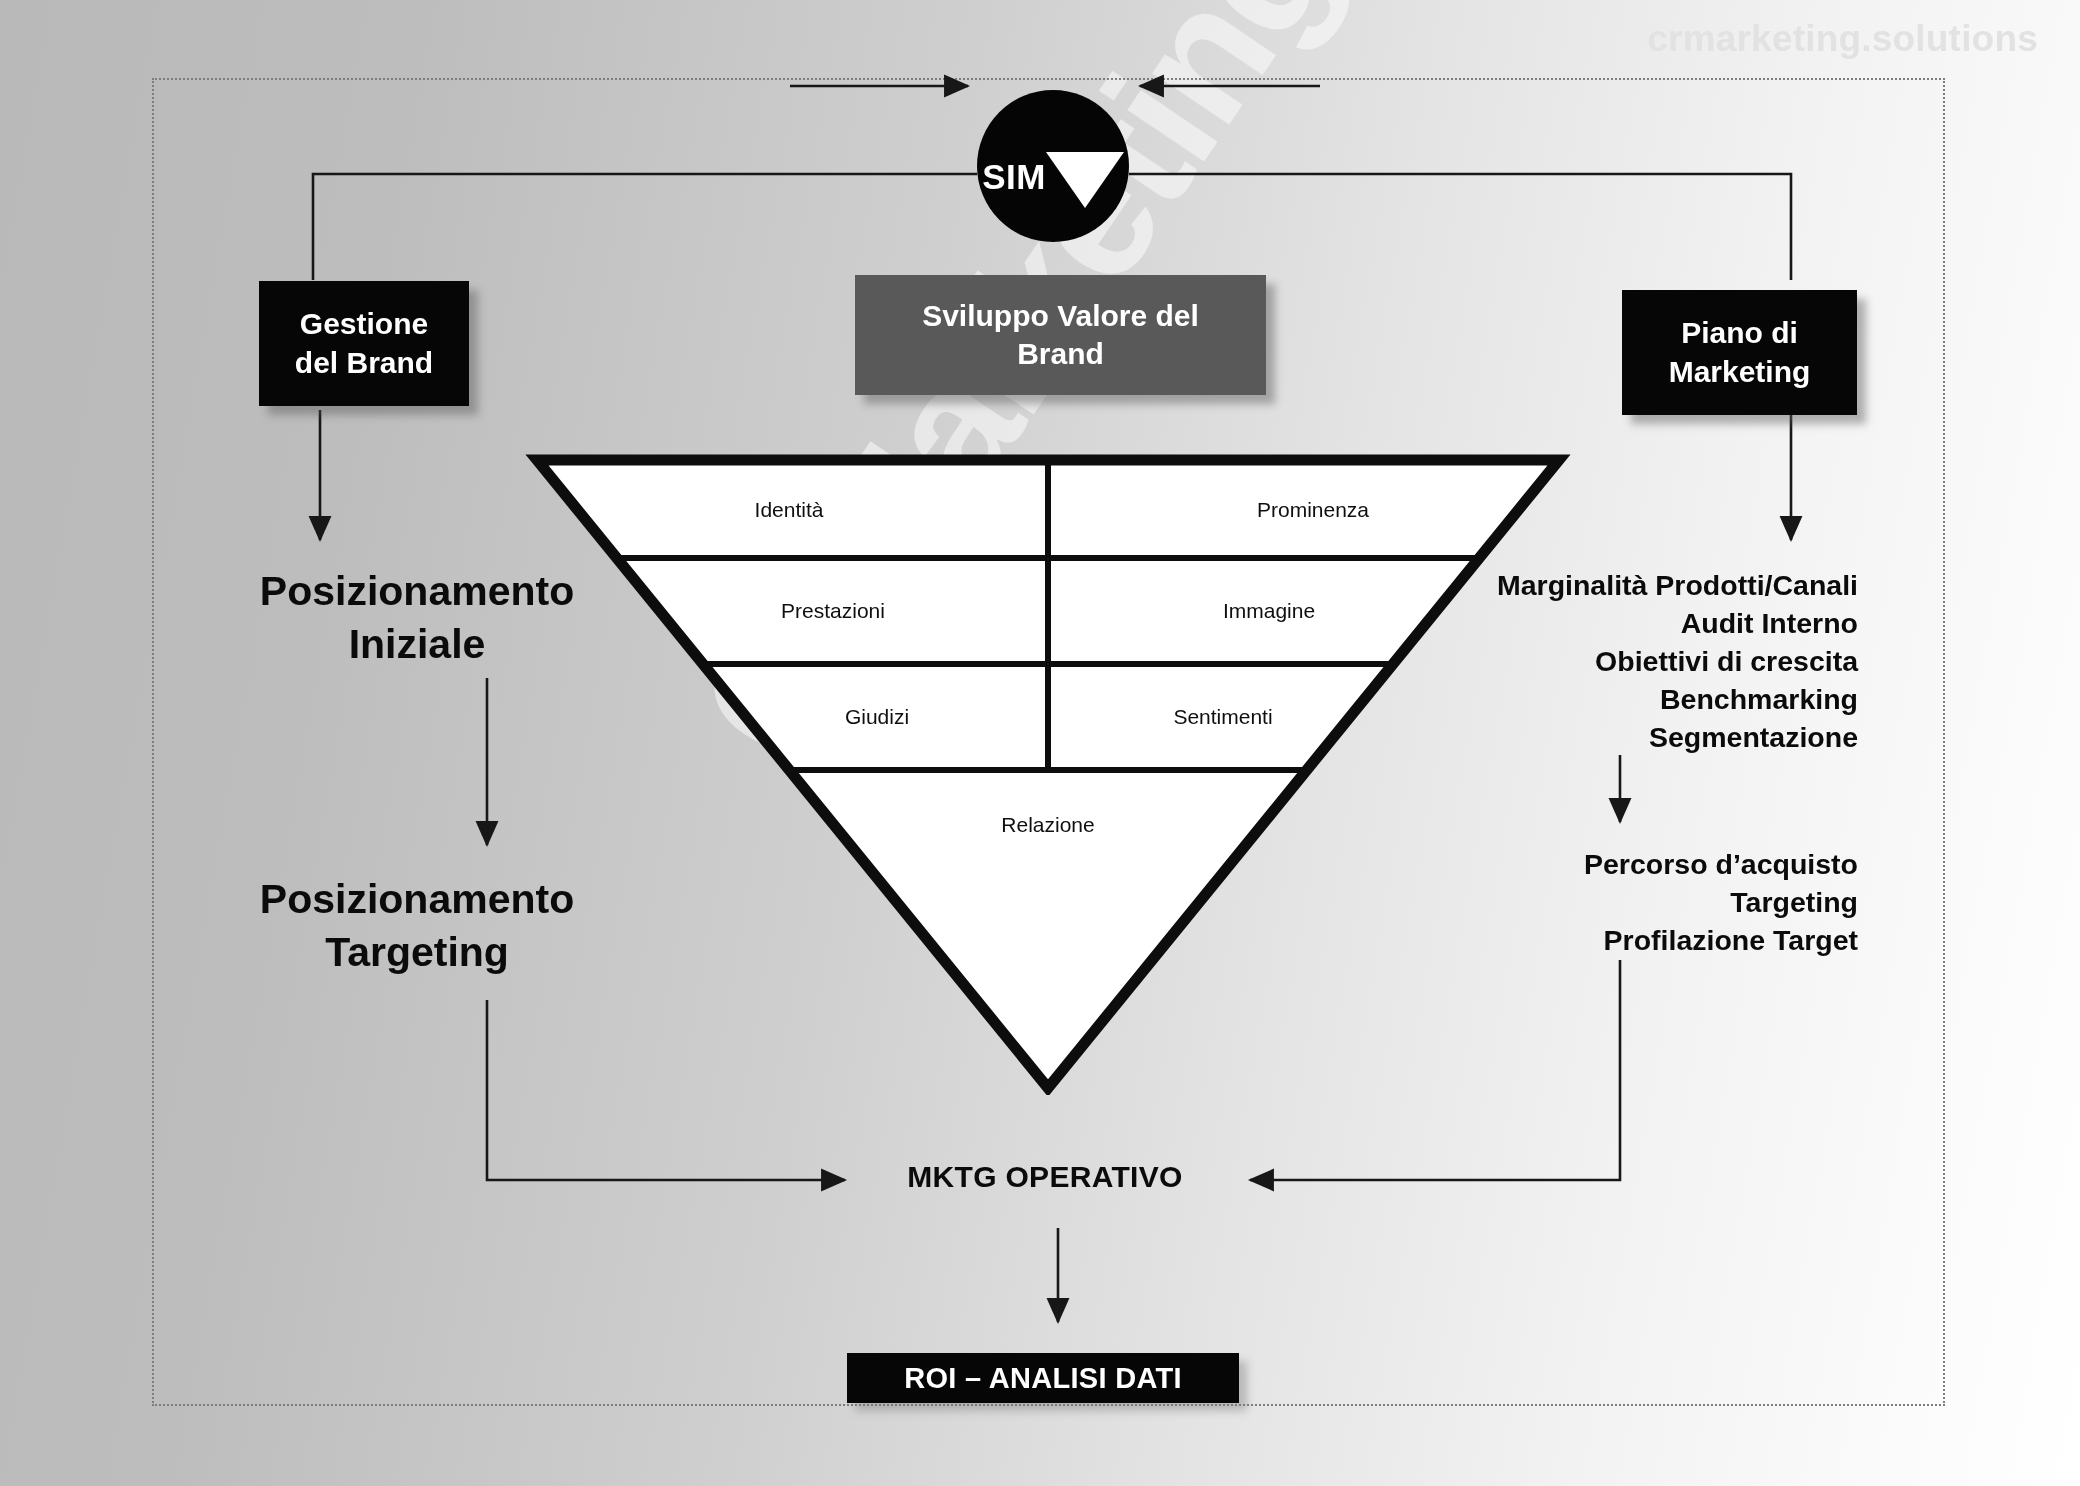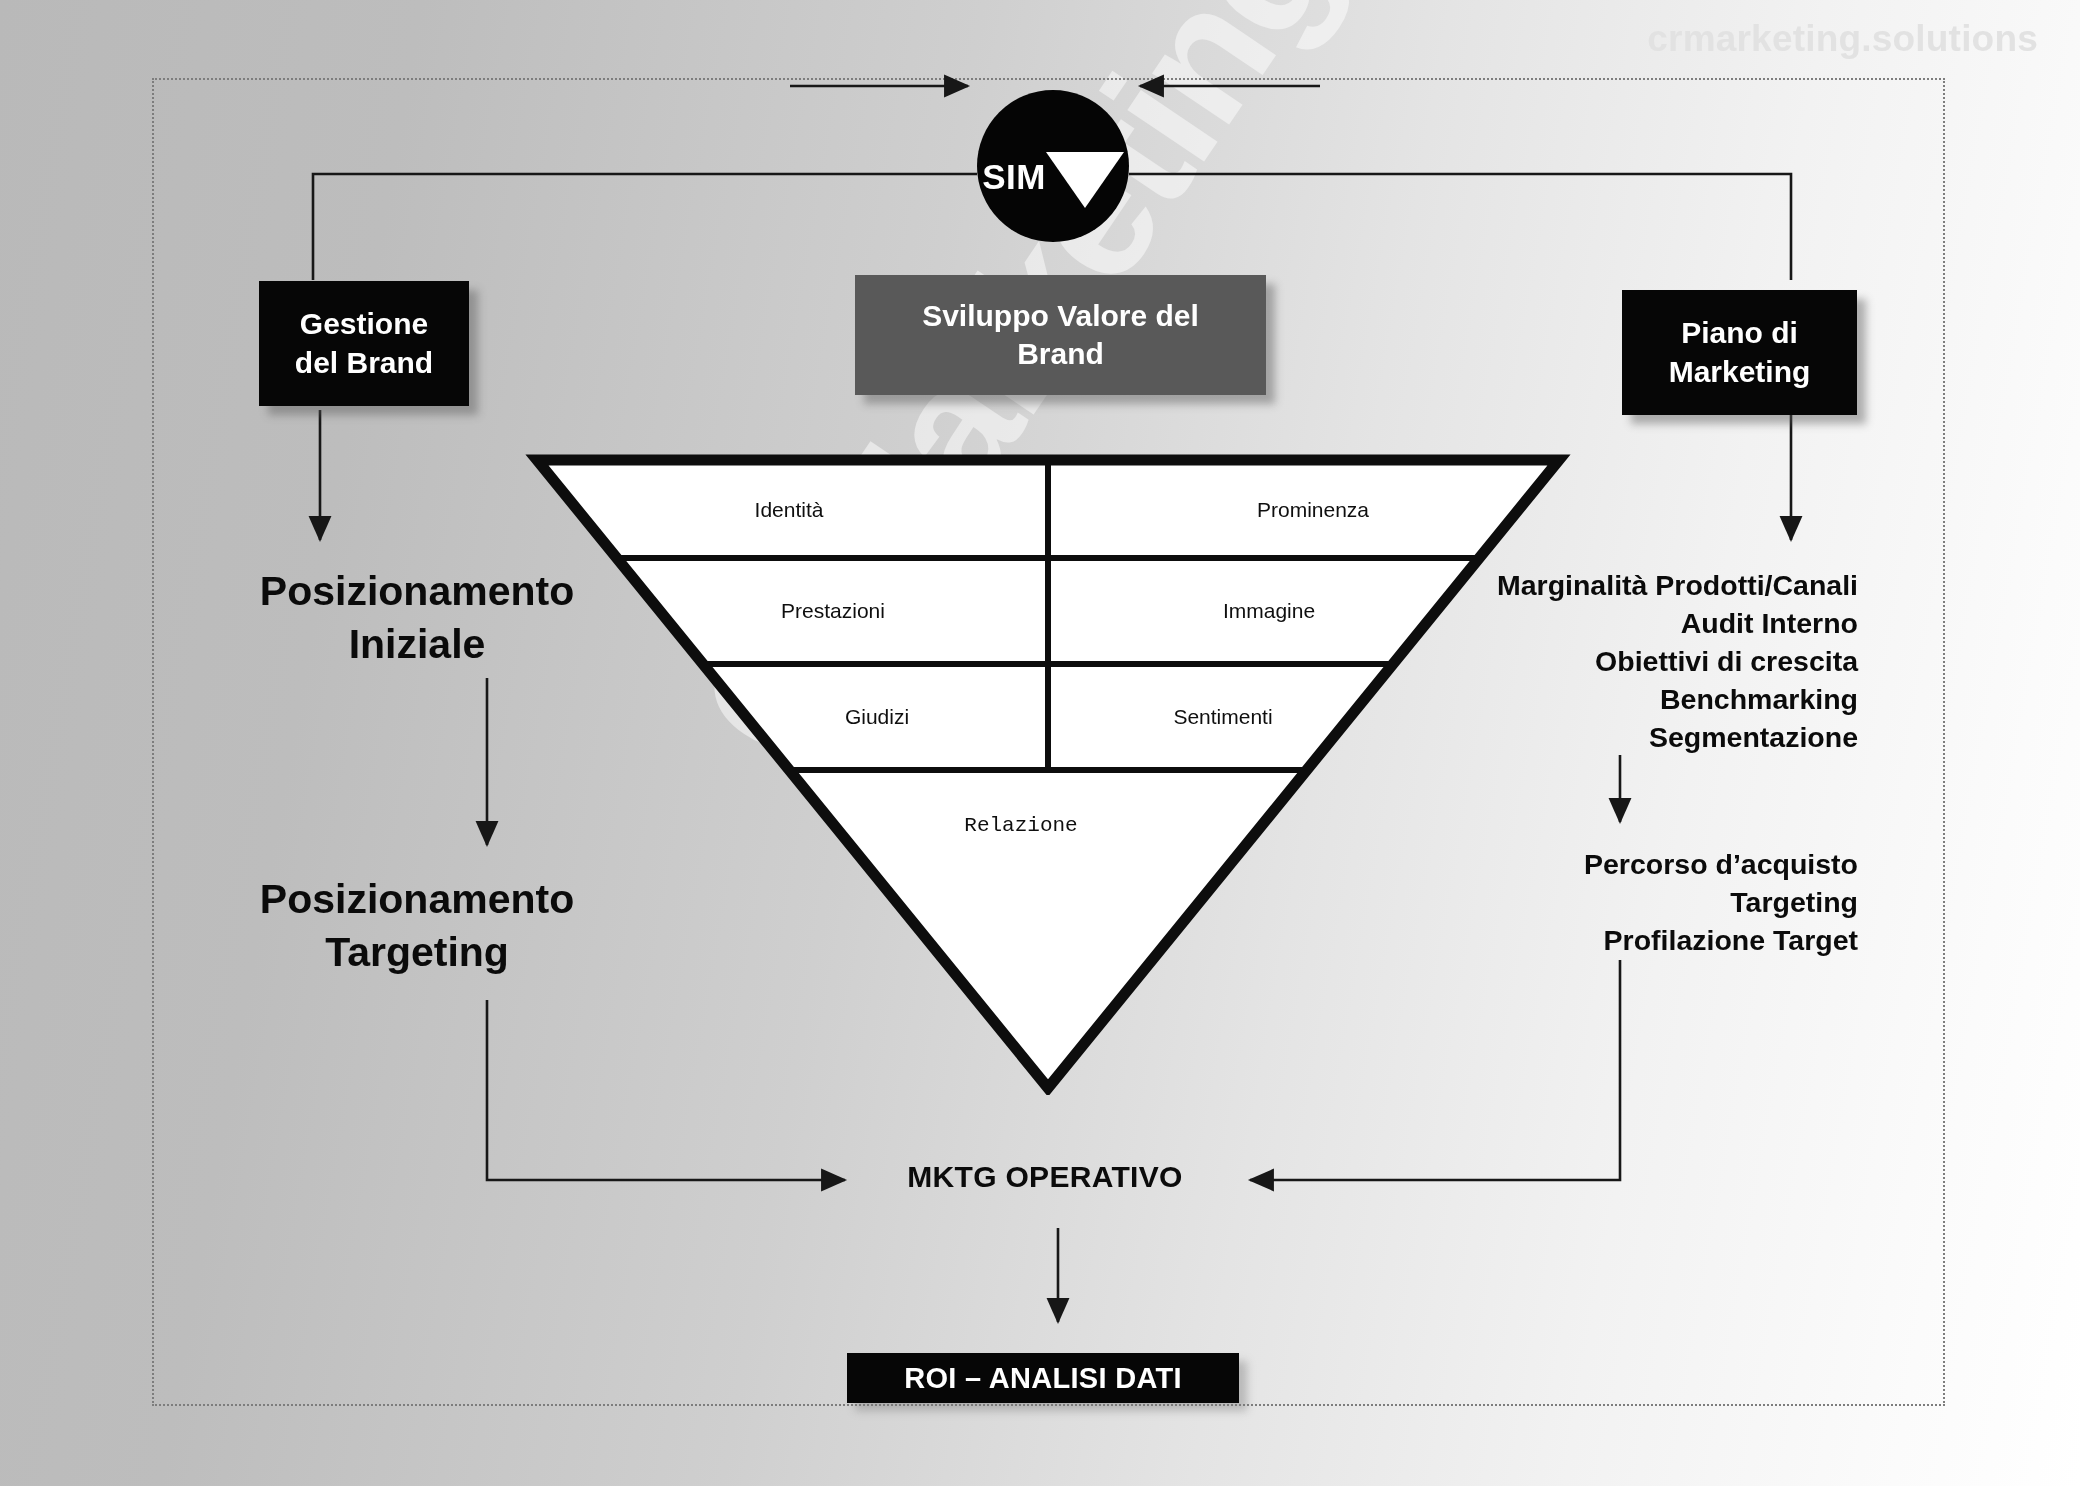--- a/index.html
+++ b/index.html
@@ -311,21 +311,21 @@
 
       <line x1="525" y1="12" x2="525" y2="322" stroke="#0d0d0d" stroke-width="6"></line>
     </svg>
 
     <div class="cell-label" style="left:266px; top:62px;">Identità</div>
     <div class="cell-label" style="left:790px; top:62px;">Prominenza</div>
     <div class="cell-label" style="left:310px; top:163px;">Prestazioni</div>
     <div class="cell-label" style="left:746px; top:163px;">Immagine</div>
     <div class="cell-label" style="left:354px; top:269px;">Giudizi</div>
     <div class="cell-label" style="left:700px; top:269px;">Sentimenti</div>
-    <div class="cell-label" style="left:498px; top:377px;font-family:Liberation Mono, monospace;">Relazione</div>
+    <div class="cell-label" style="left:525px; top:377px;">Relazione</div>
   </div>
 
   <div id="lbl-mktg">MKTG OPERATIVO</div>
 
   <div id="box-roi">
     <span>ROI – ANALISI DATI</span>
   </div>
 
 </div>
 

